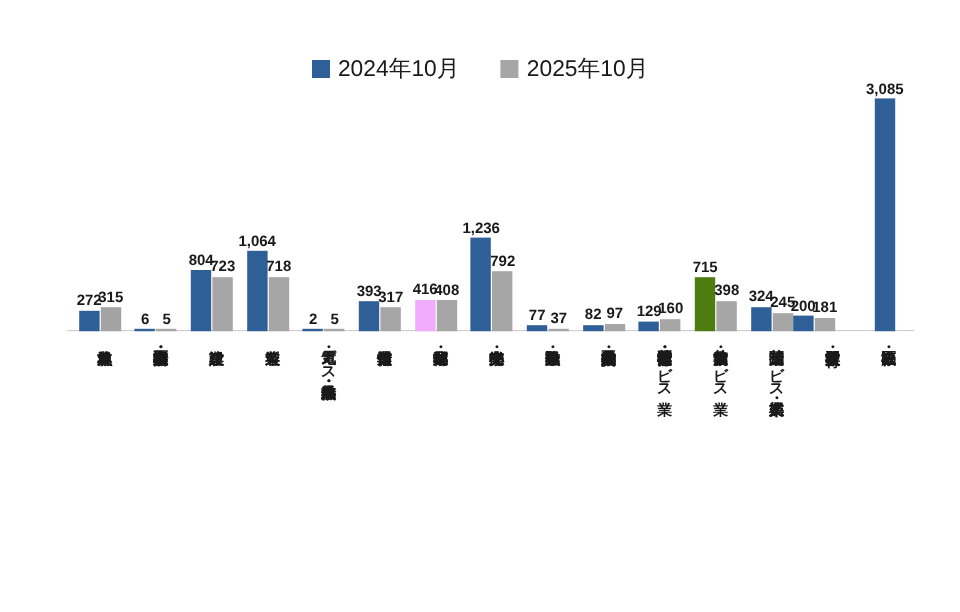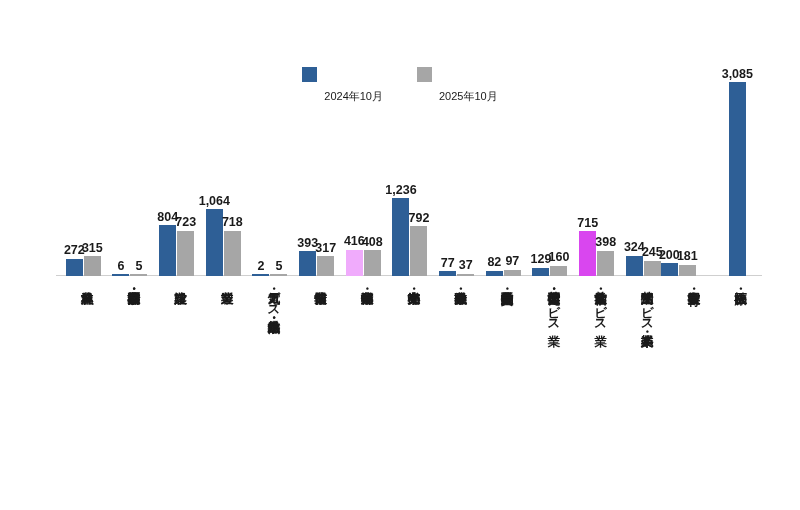--- a/index.html
+++ b/index.html
@@ -34,23 +34,22 @@
     display: flex;
     align-items: center;
     gap: 7px;
   }
   .legend-swatch {
     width: 15px;
     height: 15px;
     display: inline-block;
   }
   .legend-label {
-    font-size: 11px;
+    font-size: 19px;
     color: #1a1a1a;
-    margin-top: 45px;
   }
   
   #plot {
     position: absolute;
     left: 60px;
     top: 82px;
     width: 700px;
     height: 194px;
   }
   #baseline {
@@ -201,21 +200,21 @@
       </div>
       <div class="group" style="left: 466.667px; width: 46.6667px;">
         <div class="bar" style="height: 8.11216px; background: rgb(46, 95, 150);">
           <span class="vlabel">129</span>
         </div>
         <div class="bar" style="height: 10.0616px; background: rgb(166, 166, 166);">
           <span class="vlabel">160</span>
         </div>
       </div>
       <div class="group" style="left: 513.333px; width: 46.6667px;">
-        <div class="bar" style="height: 44.9627px; background: #d946ef;">
+        <div class="bar" style="height: 44.9627px; background: #4d7c0f;">
           <span class="vlabel">715</span>
         </div>
         <div class="bar" style="height: 25.0282px; background: rgb(166, 166, 166);">
           <span class="vlabel">398</span>
         </div>
       </div>
       <div class="group" style="left: 560px; width: 46.6667px;">
         <div class="bar" style="height: 20.3747px; background: rgb(46, 95, 150);">
           <span class="vlabel">324</span>
         </div>

